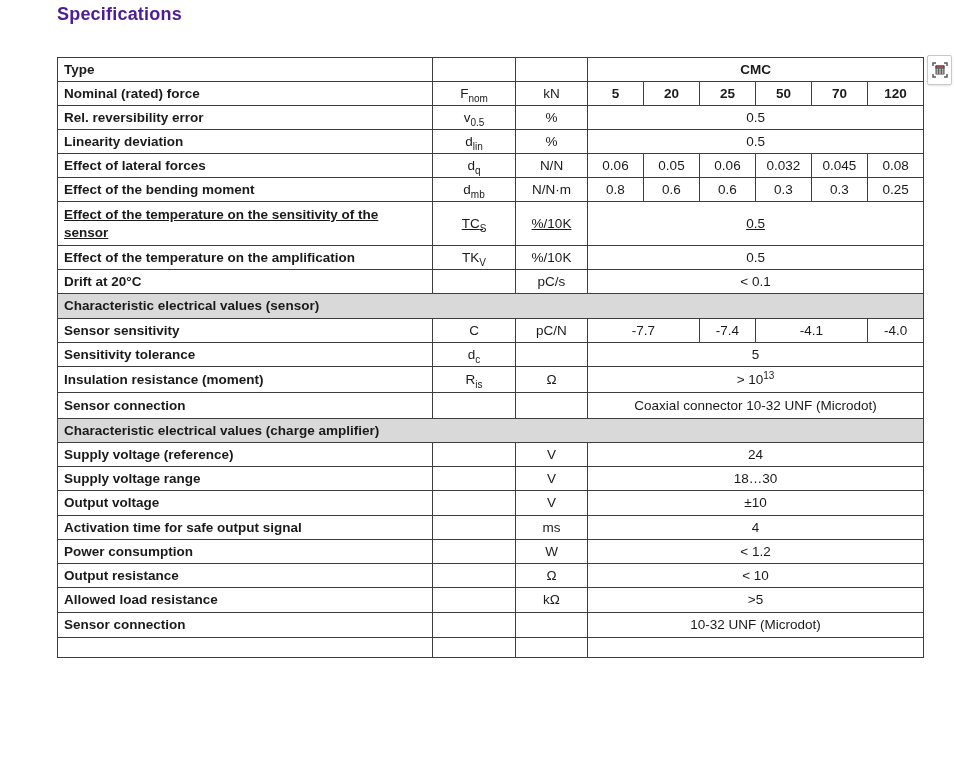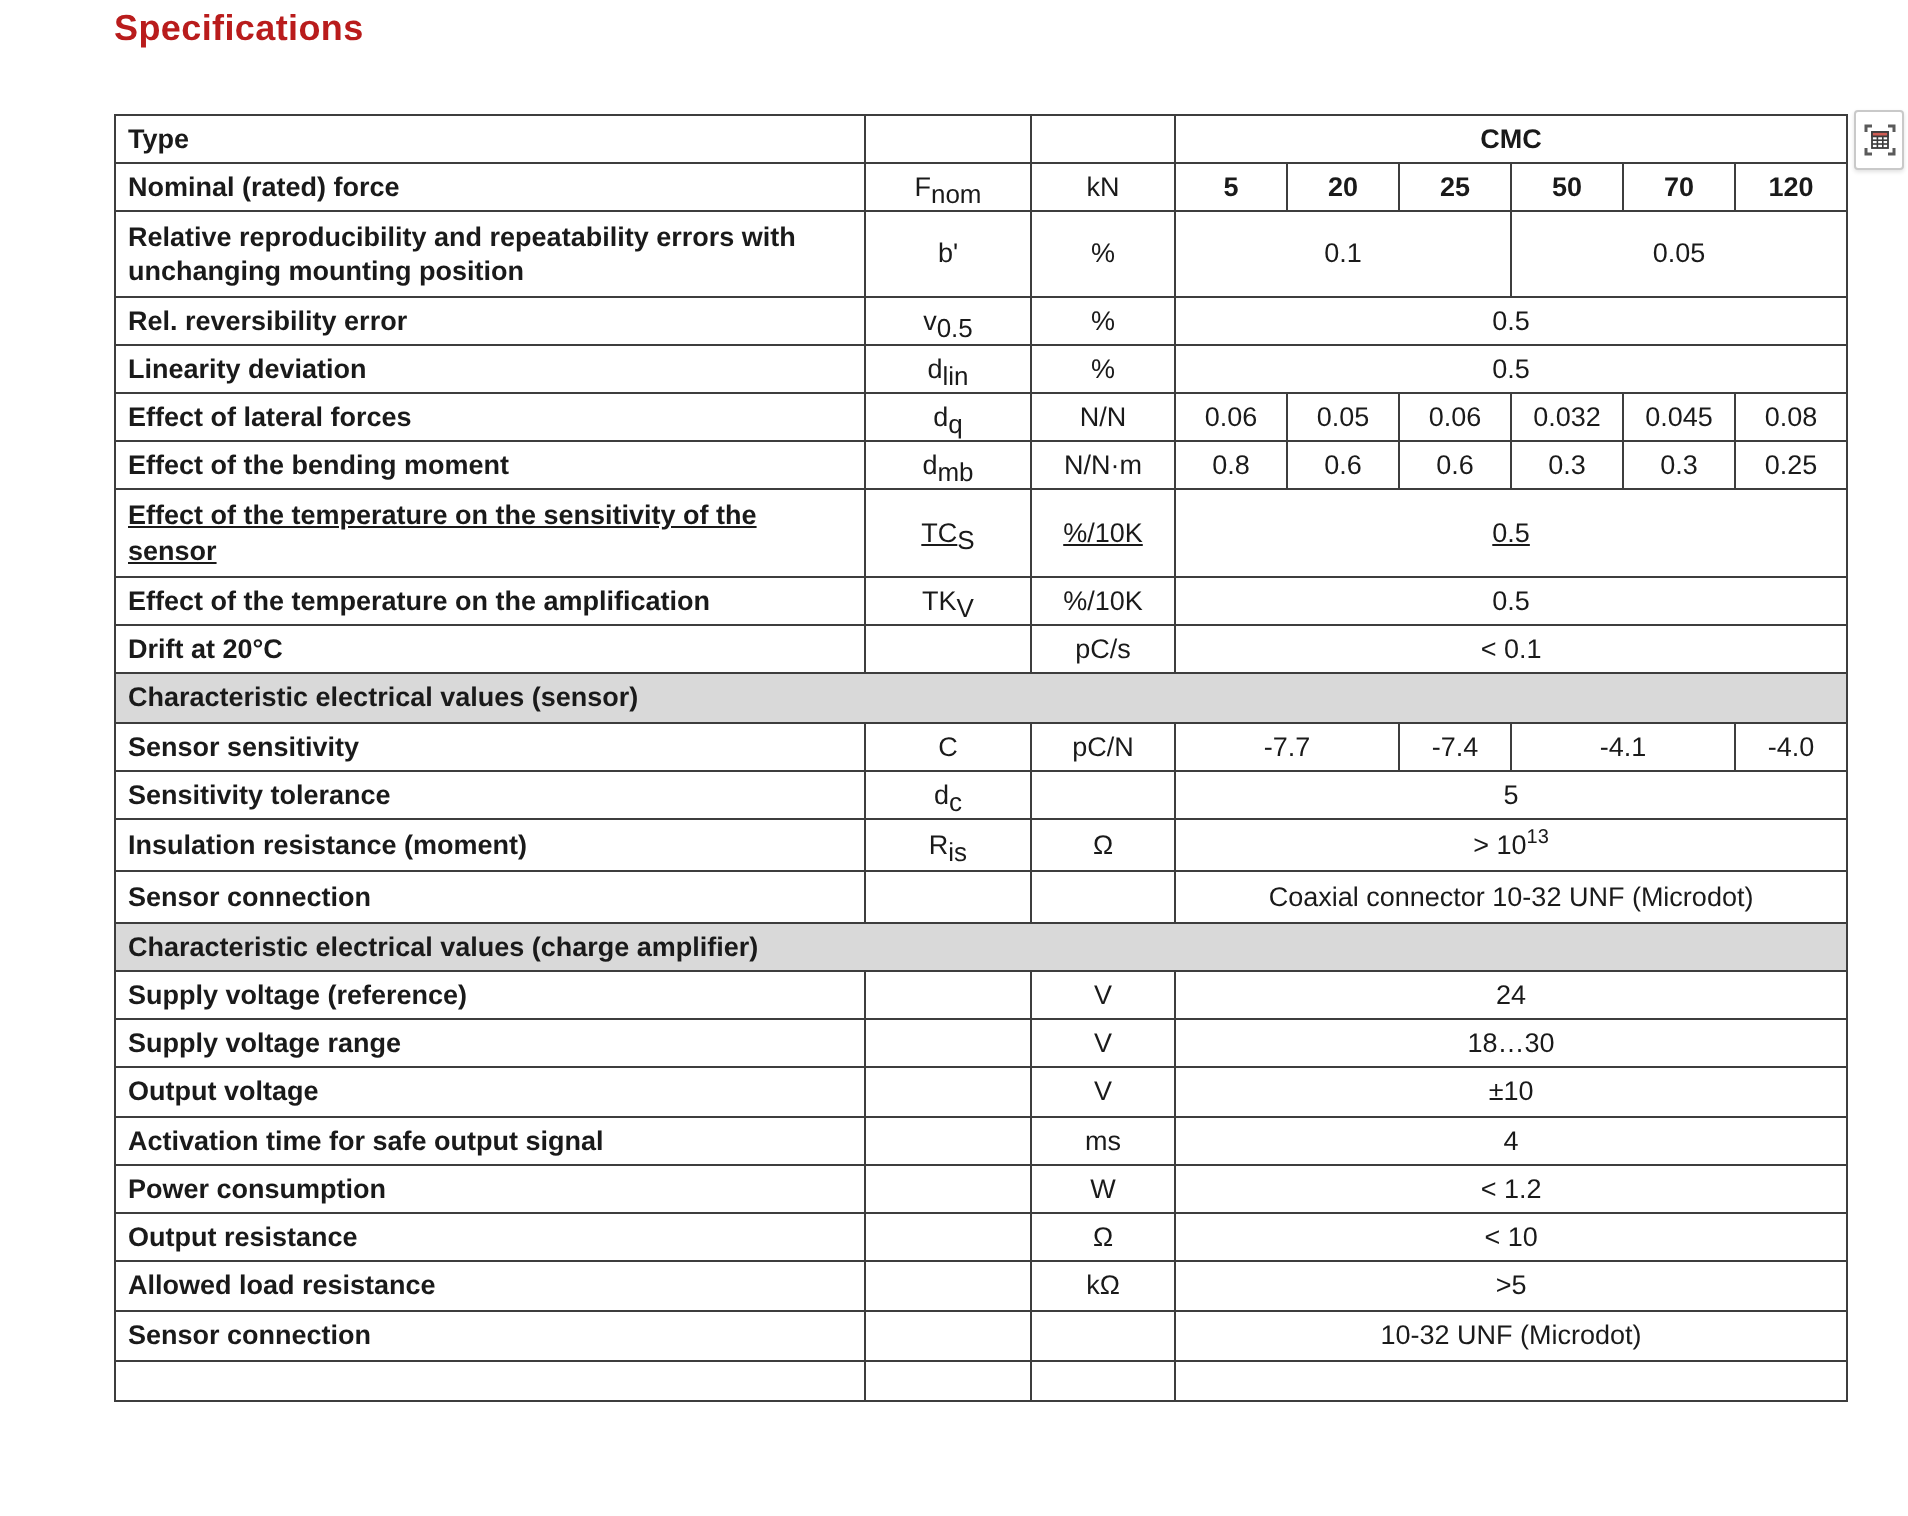--- a/index.html
+++ b/index.html
@@ -10,39 +10,39 @@
   }
   *{box-sizing:border-box;}
   html,body{margin:0;padding:0;}
   body{
     width:954px;height:758px;position:relative;overflow:hidden;
     background:#ffffff;color:var(--text);
     font-family:"Liberation Sans", sans-serif;
   }
   .page-title{
     position:absolute;left:57px;top:4px;
-    font-size:18px;font-weight:bold;color:#b91c1c;letter-spacing:.2px;
+    font-size:18px;font-weight:bold;color:#4c1d95;letter-spacing:.2px;
   }
   .spec-table{
     position:absolute;left:57px;top:57px;width:866px;
     border-collapse:collapse;table-layout:fixed;
   }
   .spec-table td{
     border:1px solid var(--border);
     font-size:13.5px;line-height:1.28;color:var(--text);
     vertical-align:middle;overflow:hidden;
   }
   td.label{text-align:left;font-weight:bold;padding:2px 6px;}
   td.val{text-align:center;padding:2px 3px;}
   td.b{font-weight:bold;}
   td.section-cell{
     background:var(--section-bg);
     font-weight:bold;text-align:left;padding:2px 6px;
   }
-  sub{font-size:13px;line-height:0;}
+  sub{font-size:10px;line-height:0;}
   sup{font-size:10px;line-height:0;}
   .expand-btn{
     position:absolute;left:927px;top:55px;width:25px;height:30px;
     background:#ffffff;border:1px solid #c9c9c9;border-radius:2px;
     box-shadow:0 1px 2px rgba(0,0,0,.12);
     padding:0;margin:0;display:flex;align-items:center;justify-content:center;
     cursor:pointer;
   }
   .expand-btn svg{display:block;}
 </style>
@@ -93,27 +93,20 @@
         <td class="label">Nominal (rated) force</td>
         <td class="val">F<sub>nom</sub></td>
         <td class="val">kN</td>
         <td class="val b">5</td>
         <td class="val b">20</td>
         <td class="val b">25</td>
         <td class="val b">50</td>
         <td class="val b">70</td>
         <td class="val b">120</td>
       </tr>
-      <tr style="height: 43px;">
-        <td class="label">Relative reproducibility and repeatability errors with unchanging mounting position</td>
-        <td class="val">b'</td>
-        <td class="val">%</td>
-        <td colspan="3" class="val">0.1</td>
-        <td colspan="3" class="val">0.05</td>
-      </tr>
       <tr style="height: 24px;">
         <td class="label">Rel. reversibility error</td>
         <td class="val">v<sub>0.5</sub></td>
         <td class="val">%</td>
         <td colspan="6" class="val">0.5</td>
       </tr>
       <tr style="height: 24px;">
         <td class="label">Linearity deviation</td>
         <td class="val">d<sub>lin</sub></td>
         <td class="val">%</td>

